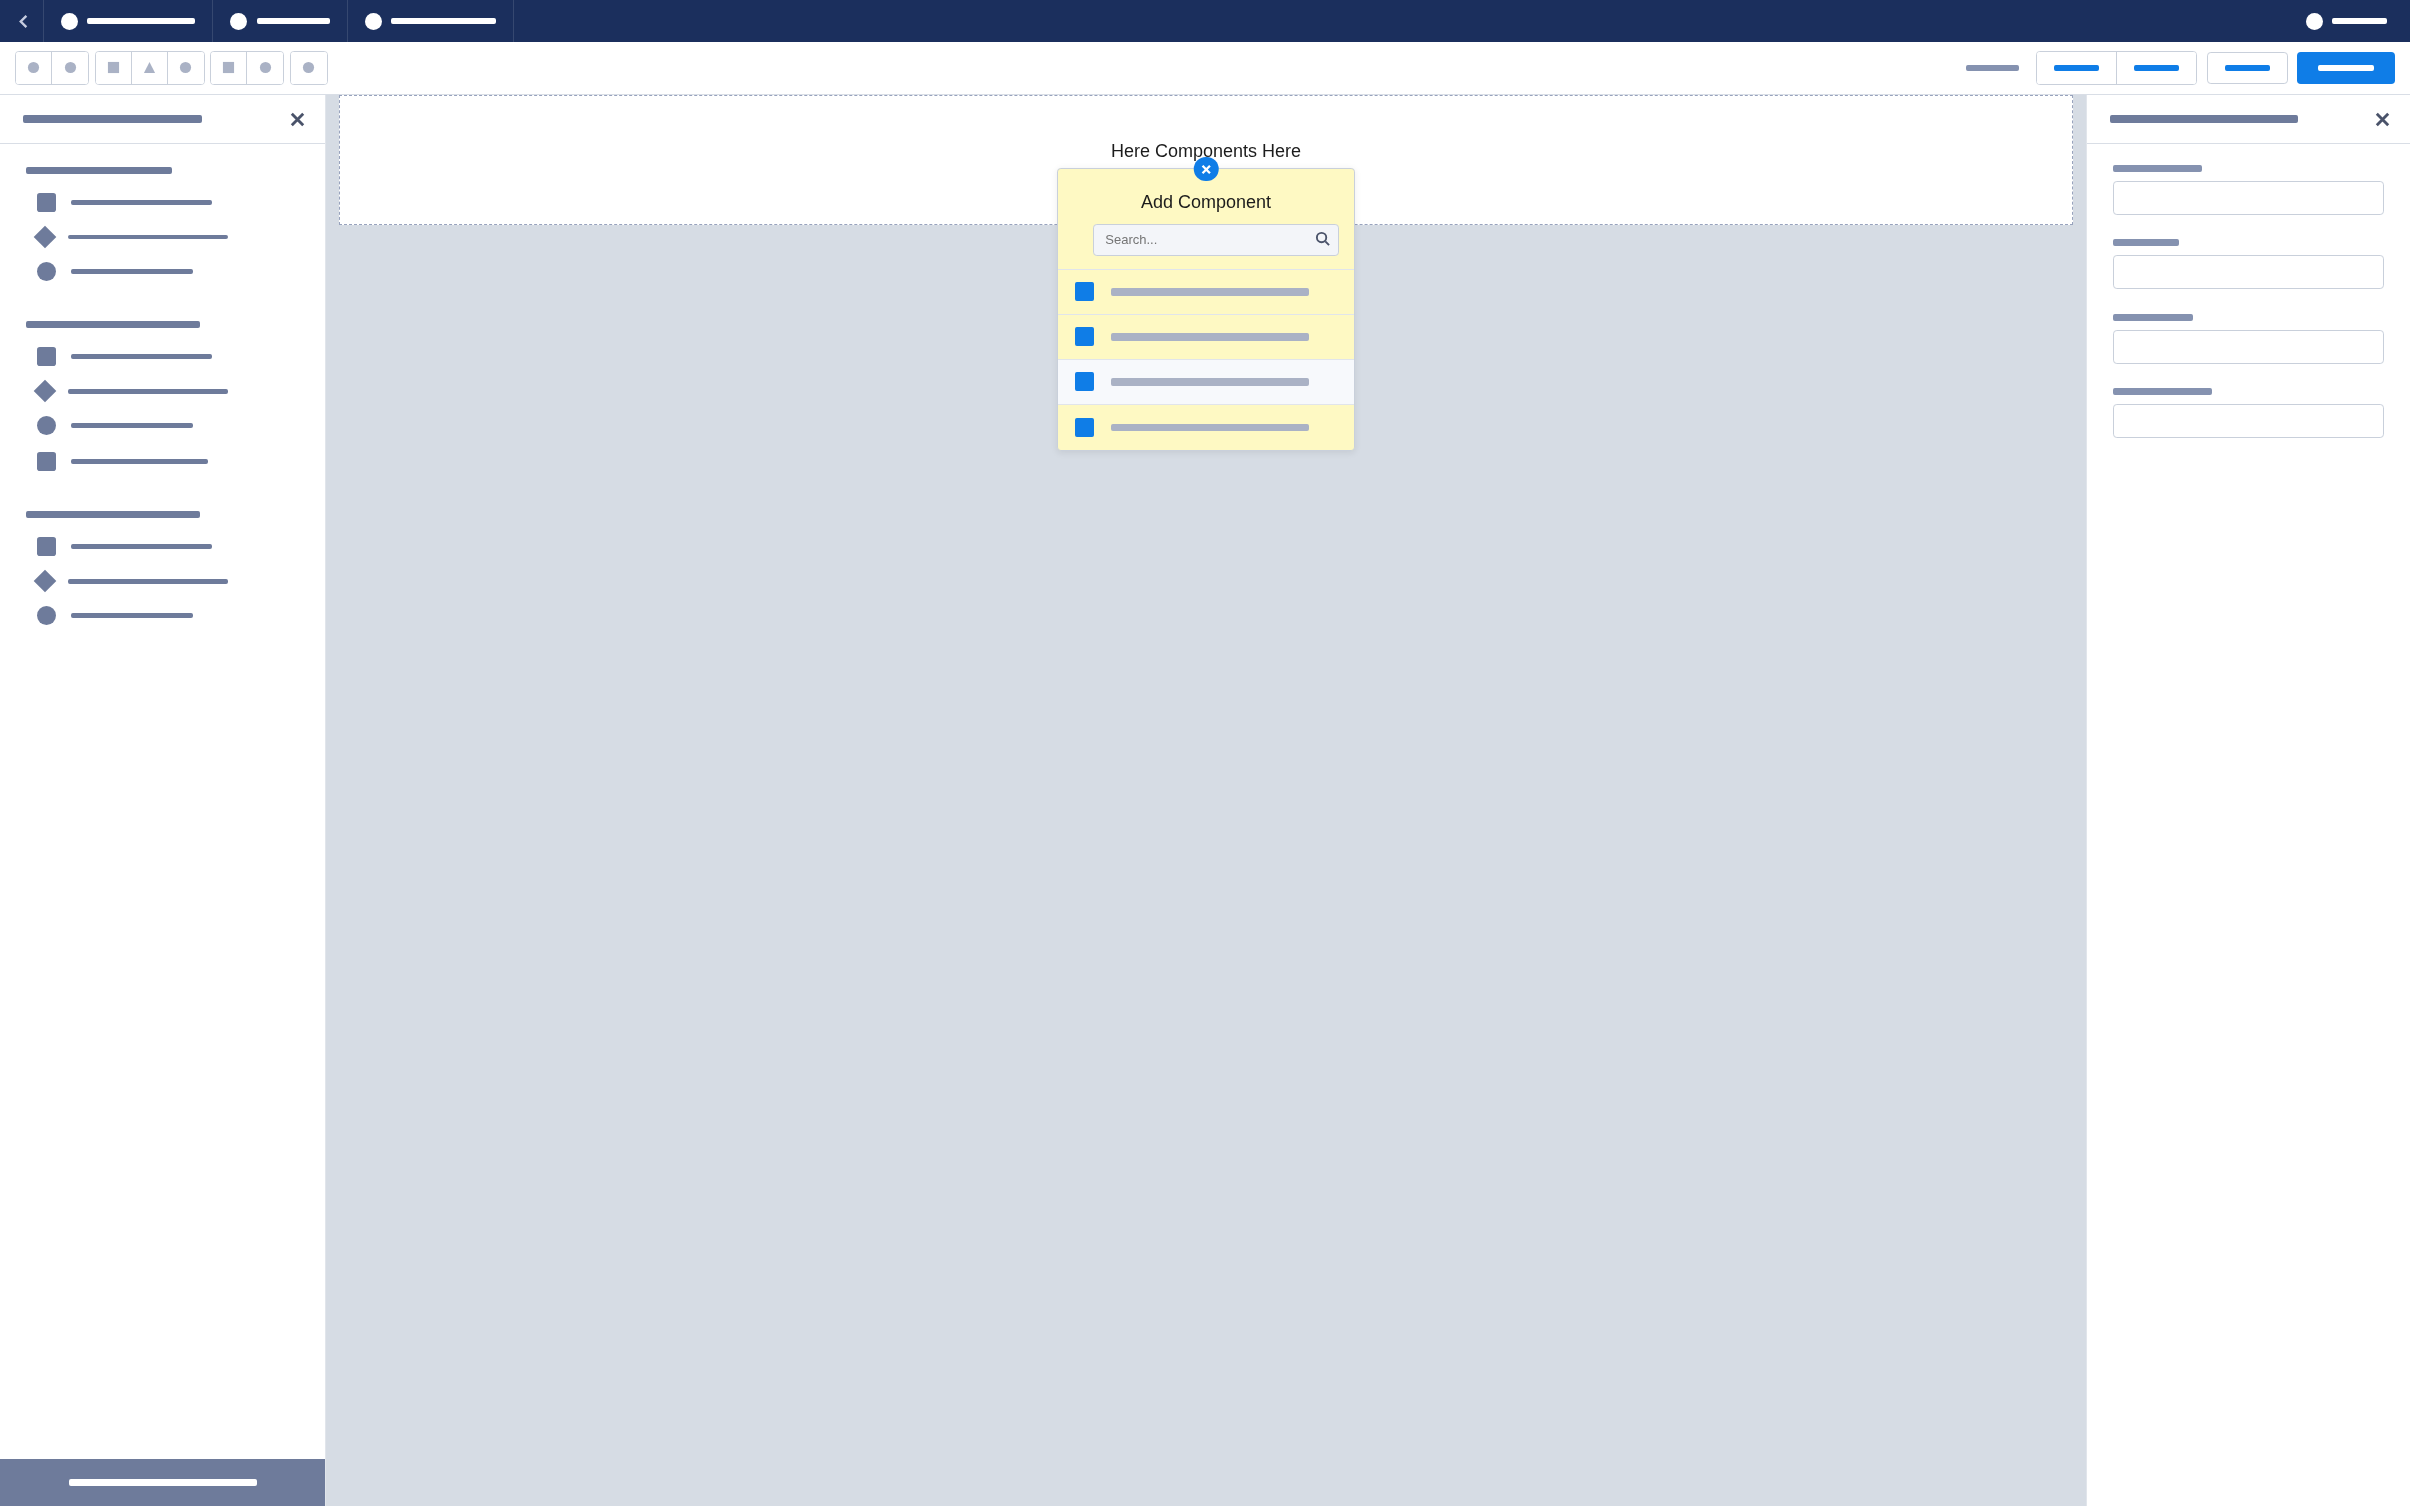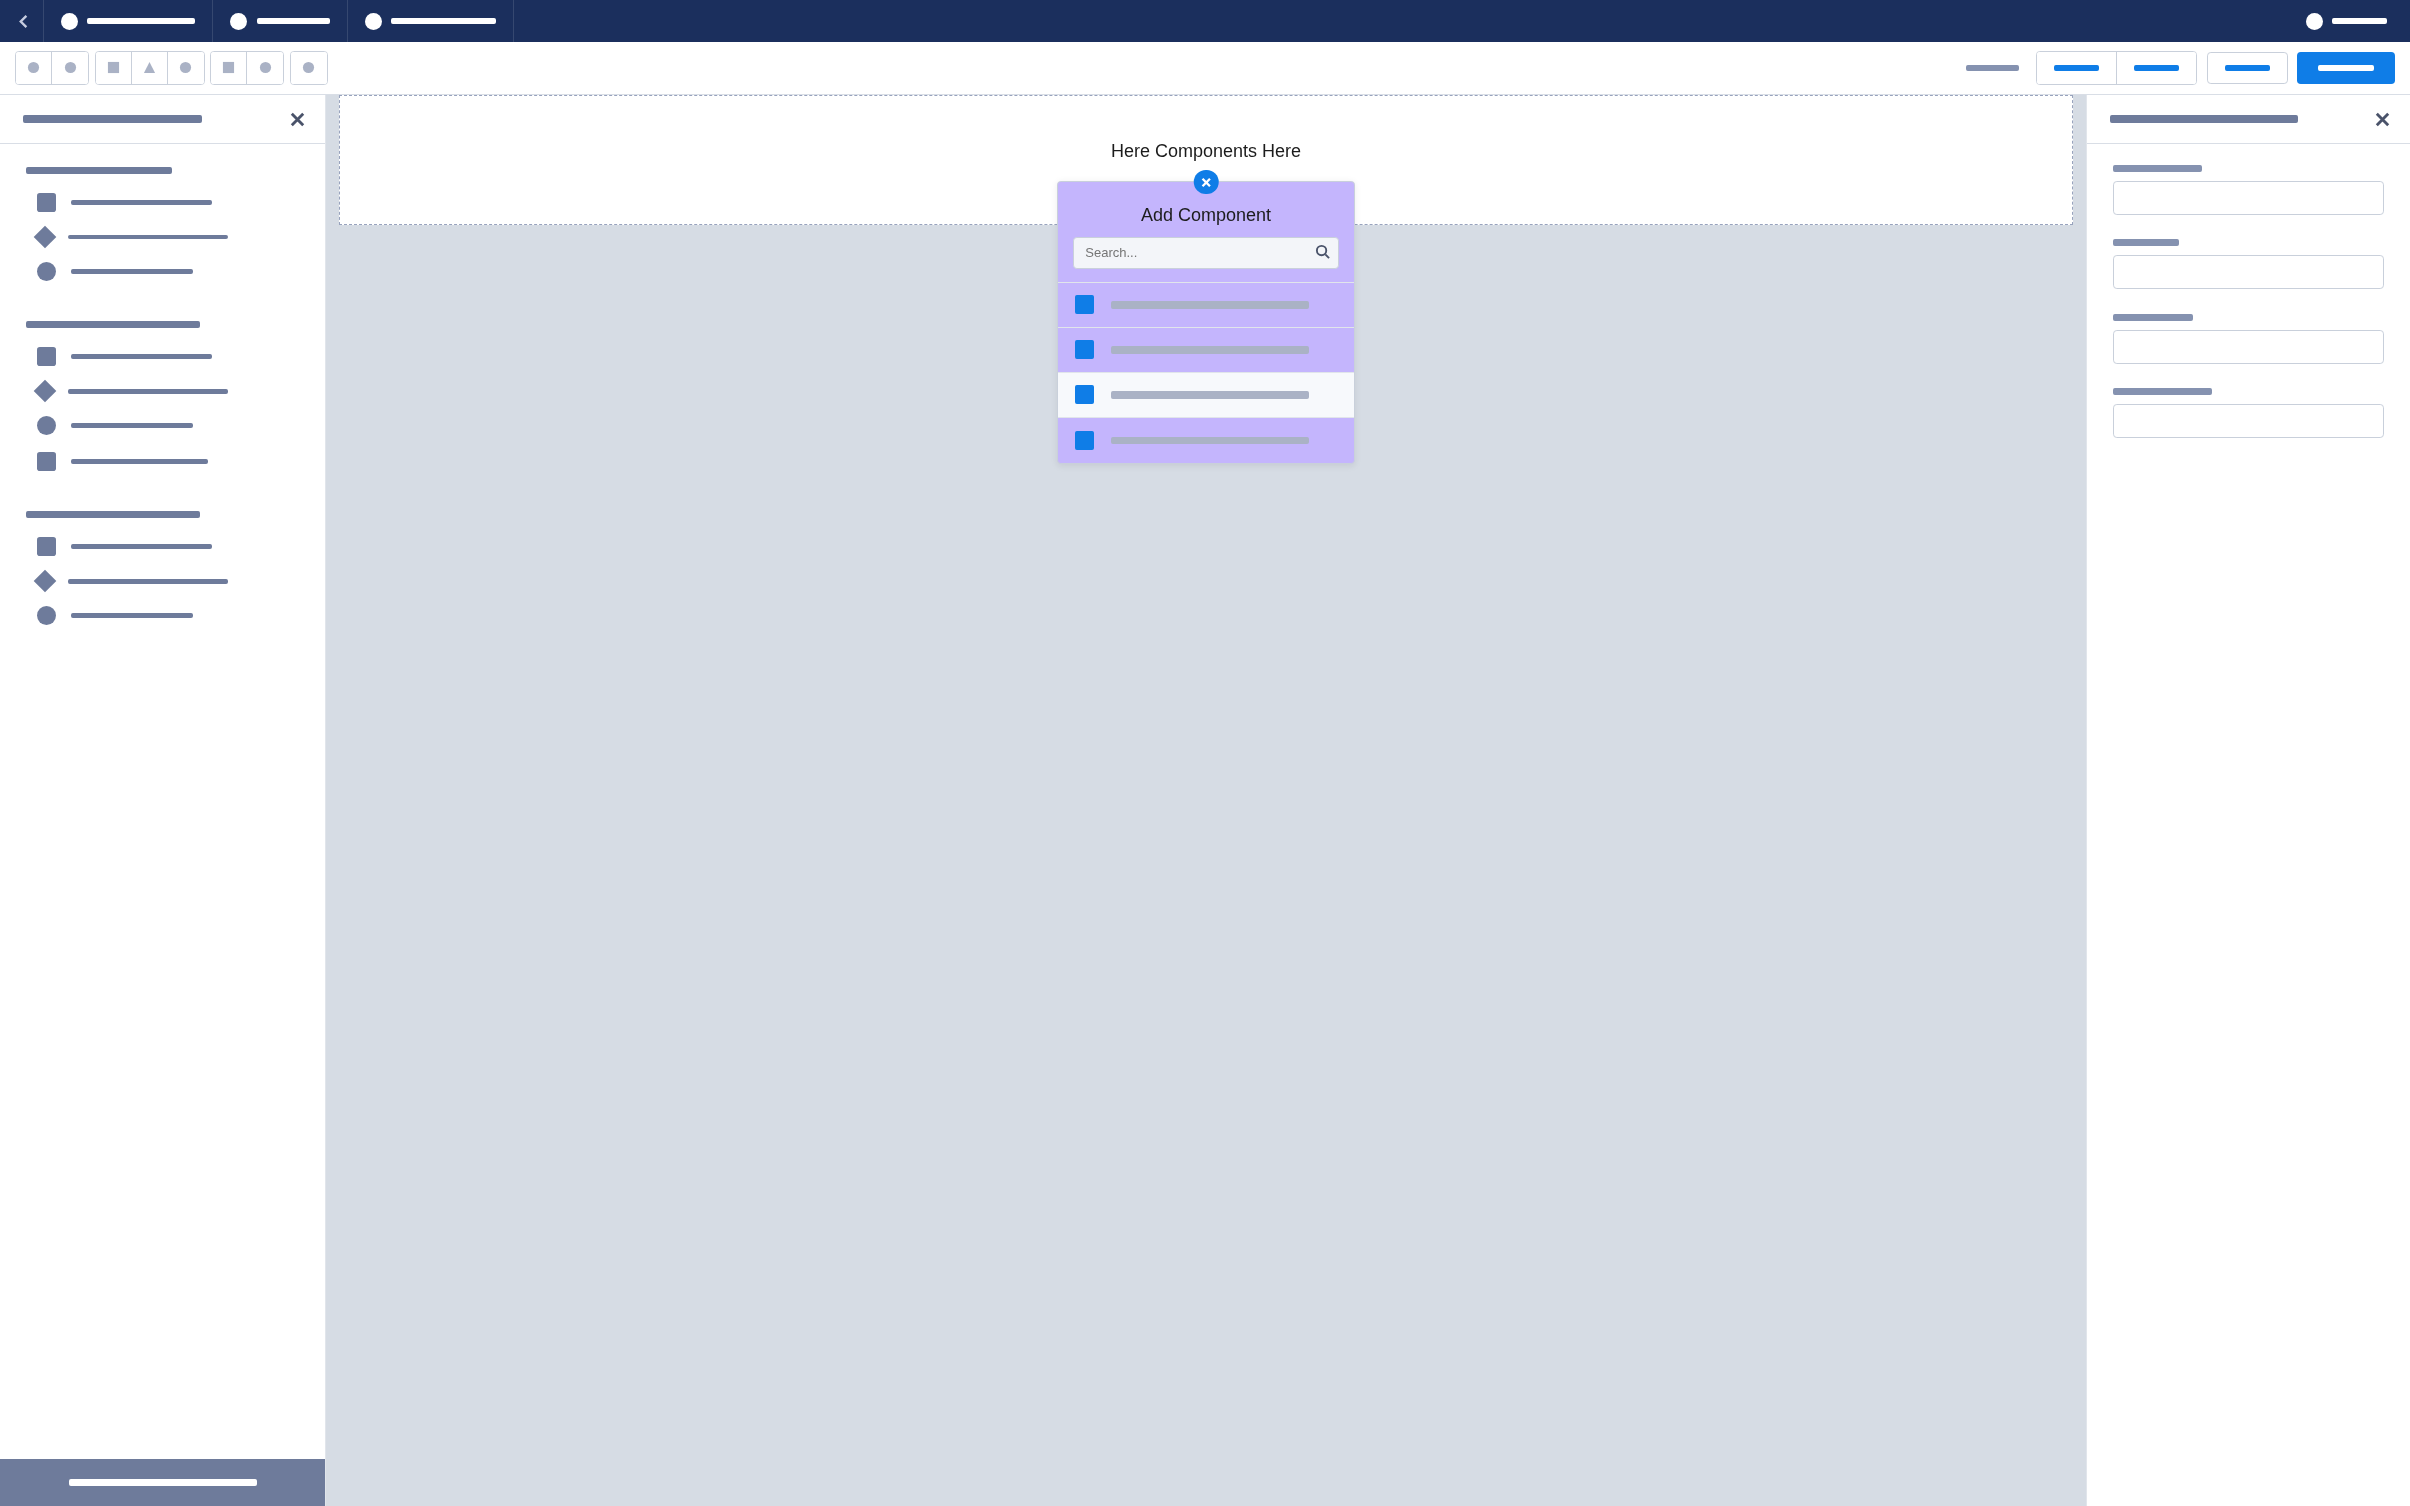--- a/index.html
+++ b/index.html
@@ -55,25 +55,25 @@
 
 .sidebar-footer { height: 47px; background: #6e7b9b; display: flex; align-items: center; justify-content: center; }
 .sidebar-footer .ln { height: 6.6px; width: 188px; background: #fff; border-radius: 1.9px; }
 
 
 .canvas { flex: 1; background: #d6dce4; position: relative; }
 .page { position: absolute; top: 0; left: 13px; right: 13px; height: 100%; background: #d6dce4; }
 .dropzone { margin: 0; height: 130px; background: #fff; border: 0.9px dashed #98a3bd; display: flex; align-items: flex-start; justify-content: center; padding-top: 45px; color: #1c1c1c; font-size: 18px; }
 
 
-.popover { position: absolute; top: 86px; left: 50%; transform: translateX(-50%); width: 298px; background: #c4b5fd; border: 0.9px solid #c9d0db; border-radius: 3.8px; box-shadow: 0 1.9px 7.5px rgba(0,0,0,0.08); }
+.popover { position: absolute; top: 73px; left: 50%; transform: translateX(-50%); width: 298px; background: #fef9c3; border: 0.9px solid #c9d0db; border-radius: 3.8px; box-shadow: 0 1.9px 7.5px rgba(0,0,0,0.08); }
 .popover-close { position: absolute; top: -12.2px; left: 50%; transform: translateX(-50%); width: 24.5px; height: 24.5px; border-radius: 50%; background: #0f7de7; display: flex; align-items: center; justify-content: center; cursor: pointer; }
 .popover-close svg { stroke: #fff; stroke-width: 2.5; }
 .popover-header { text-align: center; padding: 22.6px 19px 11.3px; font-size: 18px; color: #1c1c1c; }
-.popover-search { padding: 0 15px 13px; }
+.popover-search { padding: 0 15px 13px; margin-left: 20px; }
 .search-input { width: 100%; height: 32px; border: 0.9px solid #c9d0db; border-radius: 3.8px; background: #f3f5f9; padding: 0 34px 0 11.3px; font-size: 13px; color: #6b7488; position: relative; }
 .search-wrap { position: relative; }
 .search-wrap .search-icn { position: absolute; right: 9.4px; top: 50%; transform: translateY(-50%); }
 .popover-list { border-top: 0.9px solid #e1e5eb; }
 .popover-row { height: 45px; display: flex; align-items: center; gap: 17px; padding: 0 17px; border-bottom: 0.9px solid #e1e5eb; cursor: pointer; }
 .popover-row:last-child { border-bottom: none; }
 .popover-row.hover { background: #f7f9fc; }
 .popover-row .sq { width: 19px; height: 19px; background: #0f7de7; border-radius: 1.9px; }
 .popover-row .row-line { height: 7.5px; background: #aab2c5; border-radius: 1.9px; flex: 1; max-width: 198px; }
 

